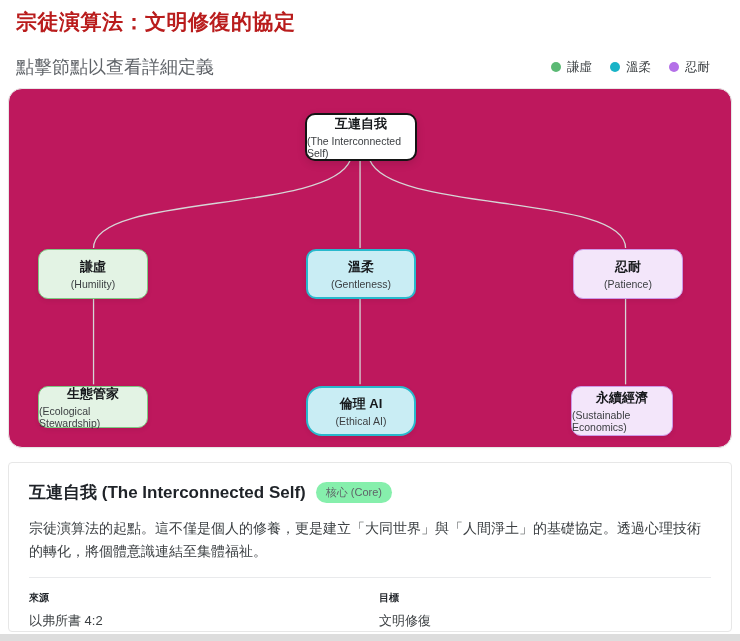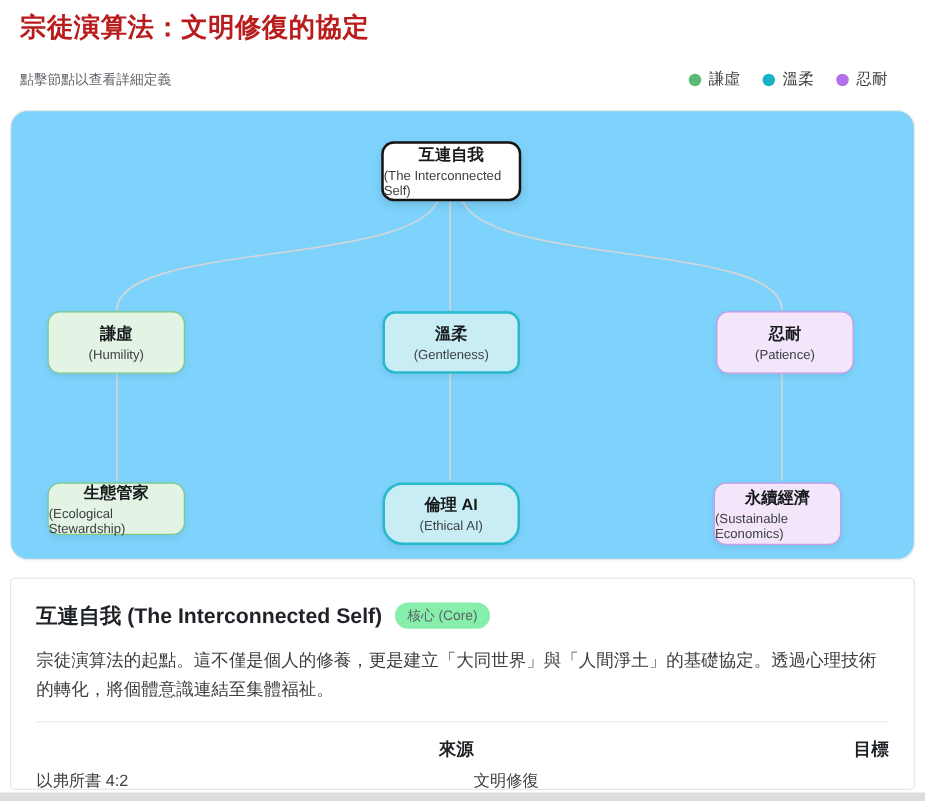--- a/index.html
+++ b/index.html
@@ -15,31 +15,31 @@
   
   .page-title {
     position: absolute; left: 16px; top: 8px;
     font-size: 21px; font-weight: bold; color: #b91c1c;
     letter-spacing: 0.5px;
   }
   .sub-row {
     position: absolute; left: 16px; right: 30px; top: 55px;
     display: flex; justify-content: space-between; align-items: center;
   }
-  .subtitle { font-size: 11px; color: #5f6368; }
+  .subtitle { font-size: 18px; color: #5f6368; }
   .legend { display: flex; align-items: center; gap: 18px; }
   .legend-item { display: flex; align-items: center; gap: 6px; }
   .legend-dot { width: 10px; height: 10px; border-radius: 50%; }
   .legend-label { font-size: 12.5px; color: #3c4043; }
 
   
   .diagram-card {
     position: absolute; left: 8px; top: 88px;
     width: 724px; height: 360px;
-    background: #7dd3fc;
+    background: #be185d;
     border: 1px solid #e7e7e7;
     border-radius: 14px;
     box-shadow: 0 1px 2px rgba(0,0,0,0.03);
   }
   .edges-svg { position: absolute; inset: 0; width: 100%; height: 100%; }
 
   .node {
     position: absolute;
     border-radius: 10px;
     display: flex; flex-direction: column;
@@ -84,21 +84,21 @@
   }
   .detail-desc {
     margin-top: 13px;
     font-size: 14px; color: #3c4043; line-height: 1.62;
   }
   .detail-divider { border: none; border-top: 1px solid #e9eaec; margin-top: 15px; }
   .detail-cols {
     margin-top: 13px;
     display: grid; grid-template-columns: 350px 1fr;
   }
-  .detail-col-label { font-size: 14px; font-weight: bold; color: #1f2328; text-align: right; }
+  .detail-col-label { font-size: 10px; font-weight: bold; color: #1f2328; }
   .detail-col-value { margin-top: 7px; font-size: 13px; color: #3c4043; }
 
   .bottom-strip {
     position: absolute; left: 0; right: 0; bottom: 0; height: 7px;
     background: #dddddd;
   }
 </style>
 </head>
 <body>
 

